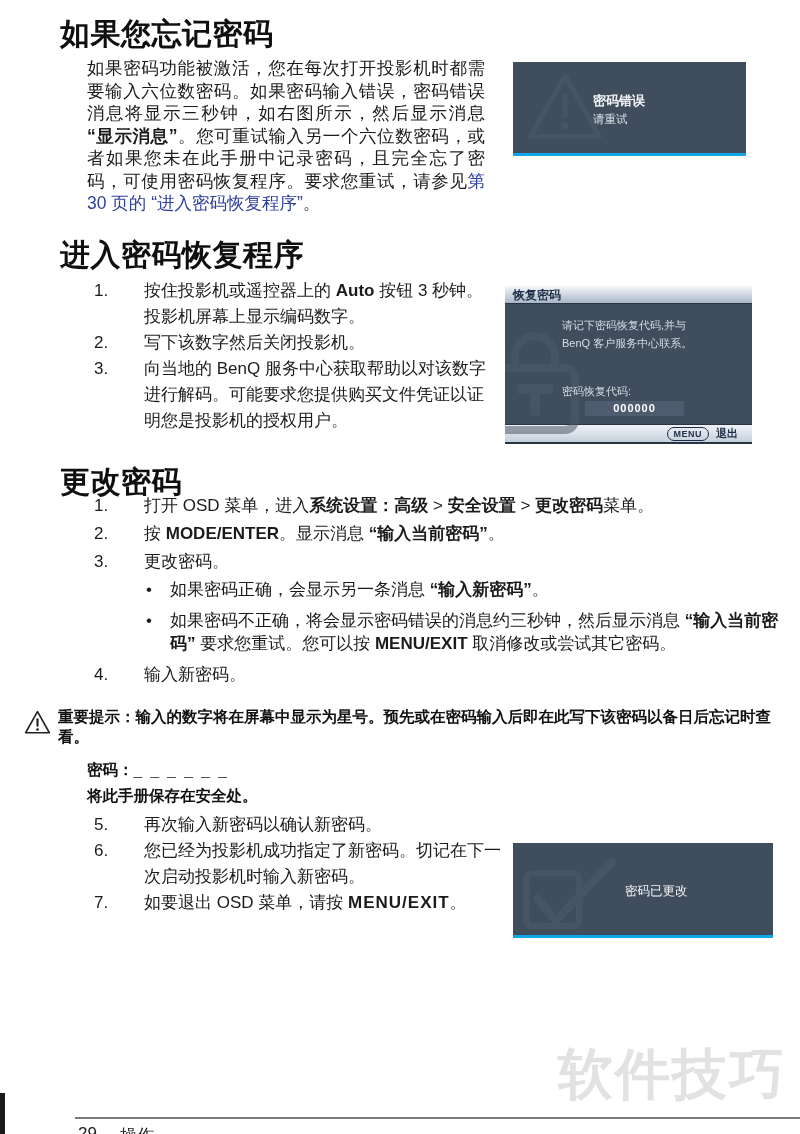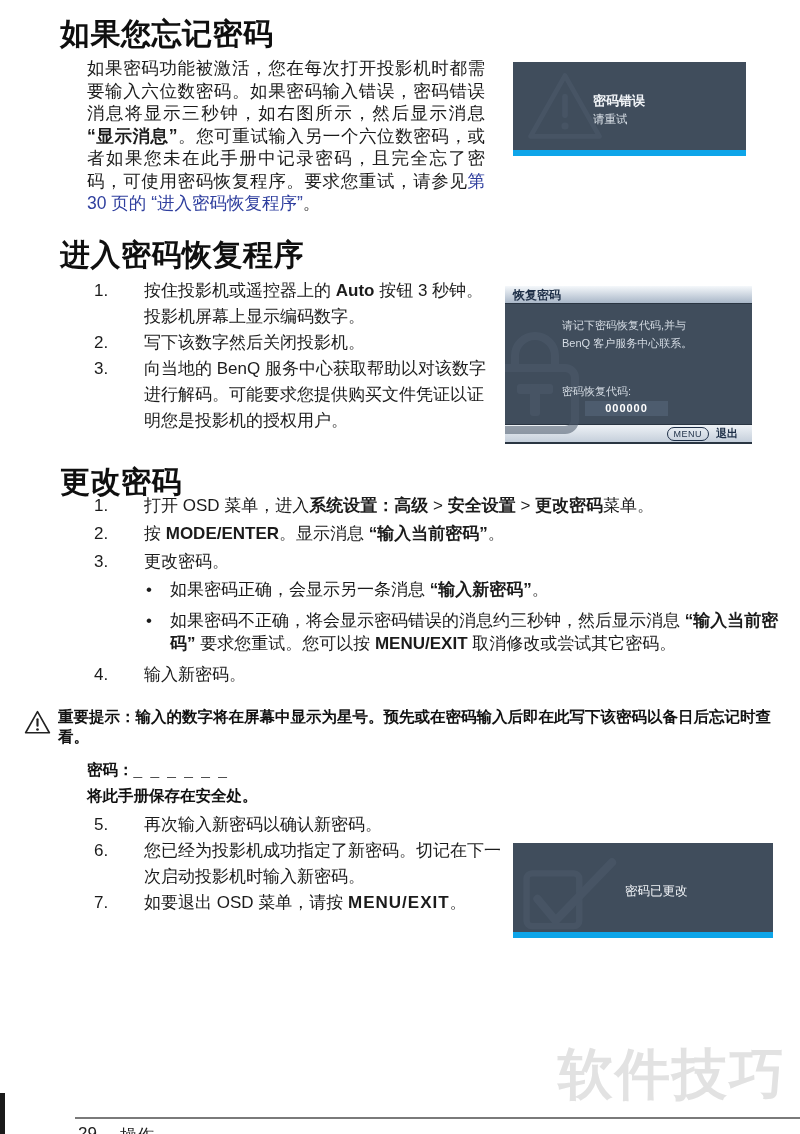--- a/index.html
+++ b/index.html
@@ -19,45 +19,45 @@
   .li .txt { flex:1; }
   .c-li { display:flex; font-size:17px; line-height:23px; margin-bottom:5px; }
   .c-li .num { width:50px; flex:none; }
   .c-li .txt { flex:1; }
   .bullet-li { display:flex; font-size:17px; line-height:23px; margin:3px 0 8px 0; }
   .bullet-li .mark { width:26px; flex:none; text-align:left; padding-left:2px; }
   .bullet-li .txt { flex:1; }
 
   
   .dlg { position:absolute; background:#404d5c; overflow:hidden; }
-  .dlg-shadowline { border-bottom:6px solid #0ea5e9; }
+  .dlg-shadowline { border-bottom:3px solid #0ea5e9; }
   .dlg-wm { position:absolute; opacity:0.55; }
   .dlg-title-text { font-size:13px; font-weight:bold; color:#f2f5f8; }
   .dlg-sub-text { font-size:11.5px; color:#d9e0e7; }
   .rec-titlebar {
     height:18px; background:linear-gradient(#f5f8fb,#a9b7c8);
     border-bottom:1px solid #2a3542; padding:1px 0 0 8px;
     font-size:12px; font-weight:bold; color:#1e2f47;
   }
   .rec-body { position:relative; height:120px;padding-left:44px; }
   .rec-line { position:absolute; left:57px; font-size:11px; color:#d5dce4; }
   .rec-codebox {
-    position:absolute; left:80px; top:97px; width:83px; height:15px;
+    position:absolute; left:80px; top:97px; width:99px; height:15px;
     background:#4d5c6e; color:#ffffff; font-size:11px; font-weight:bold;
     text-align:center; line-height:15px; letter-spacing:1px;
   }
   .rec-bottombar {
     height:20px; background:linear-gradient(#eef2f6,#c5cfdb);
     border-top:1px solid #2a3542; border-bottom:2px solid #2a3542;
     display:flex; align-items:center; justify-content:flex-end;
     padding-right:14px; gap:7px; color:#1e2f47;
   }
   .menu-oval {
     border:1.5px solid #1e2f47; border-radius:9px; padding:0 6px;
-    font-size:9px; font-weight:normal; letter-spacing:0.5px; line-height:12px;
+    font-size:9px; font-weight:bold; letter-spacing:0.5px; line-height:12px;
   }
   .rec-exit { font-size:11px; font-weight:bold; }
 
   .note-row { display:flex; }
   .note-txt { font-size:15.5px; line-height:19.5px; font-weight:bold; color:#111; }
   .small-b { font-size:15.5px; font-weight:bold; color:#111; }
 
   .watermark {
     font-size:55px; color:#e2e2e2; letter-spacing:2px; font-weight:bold;
   }

